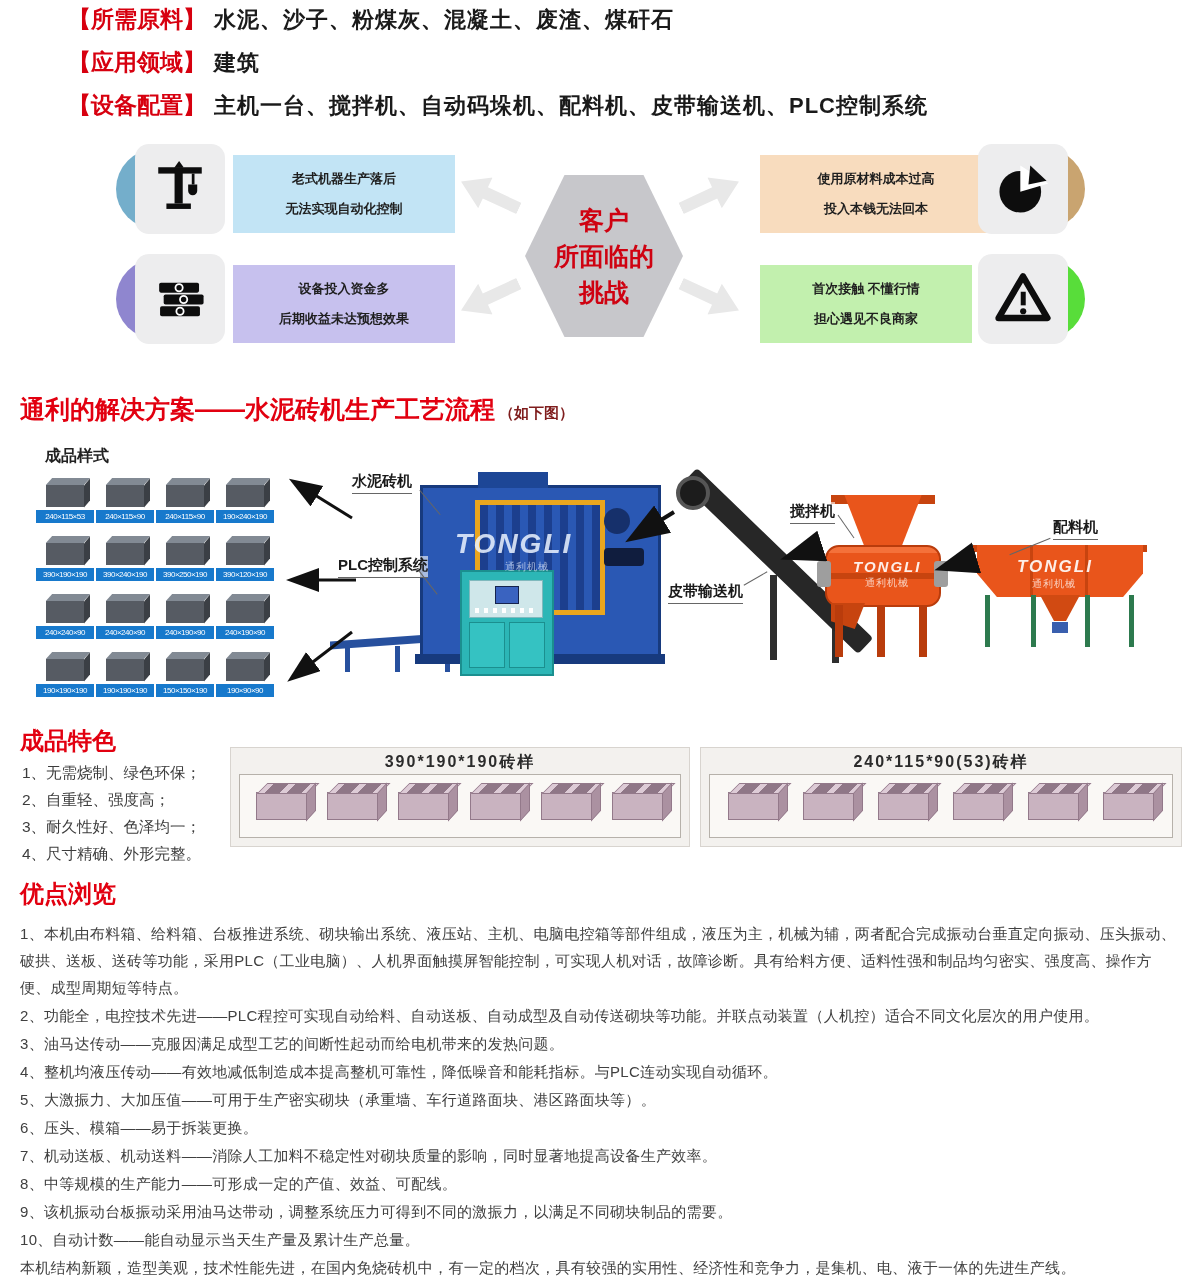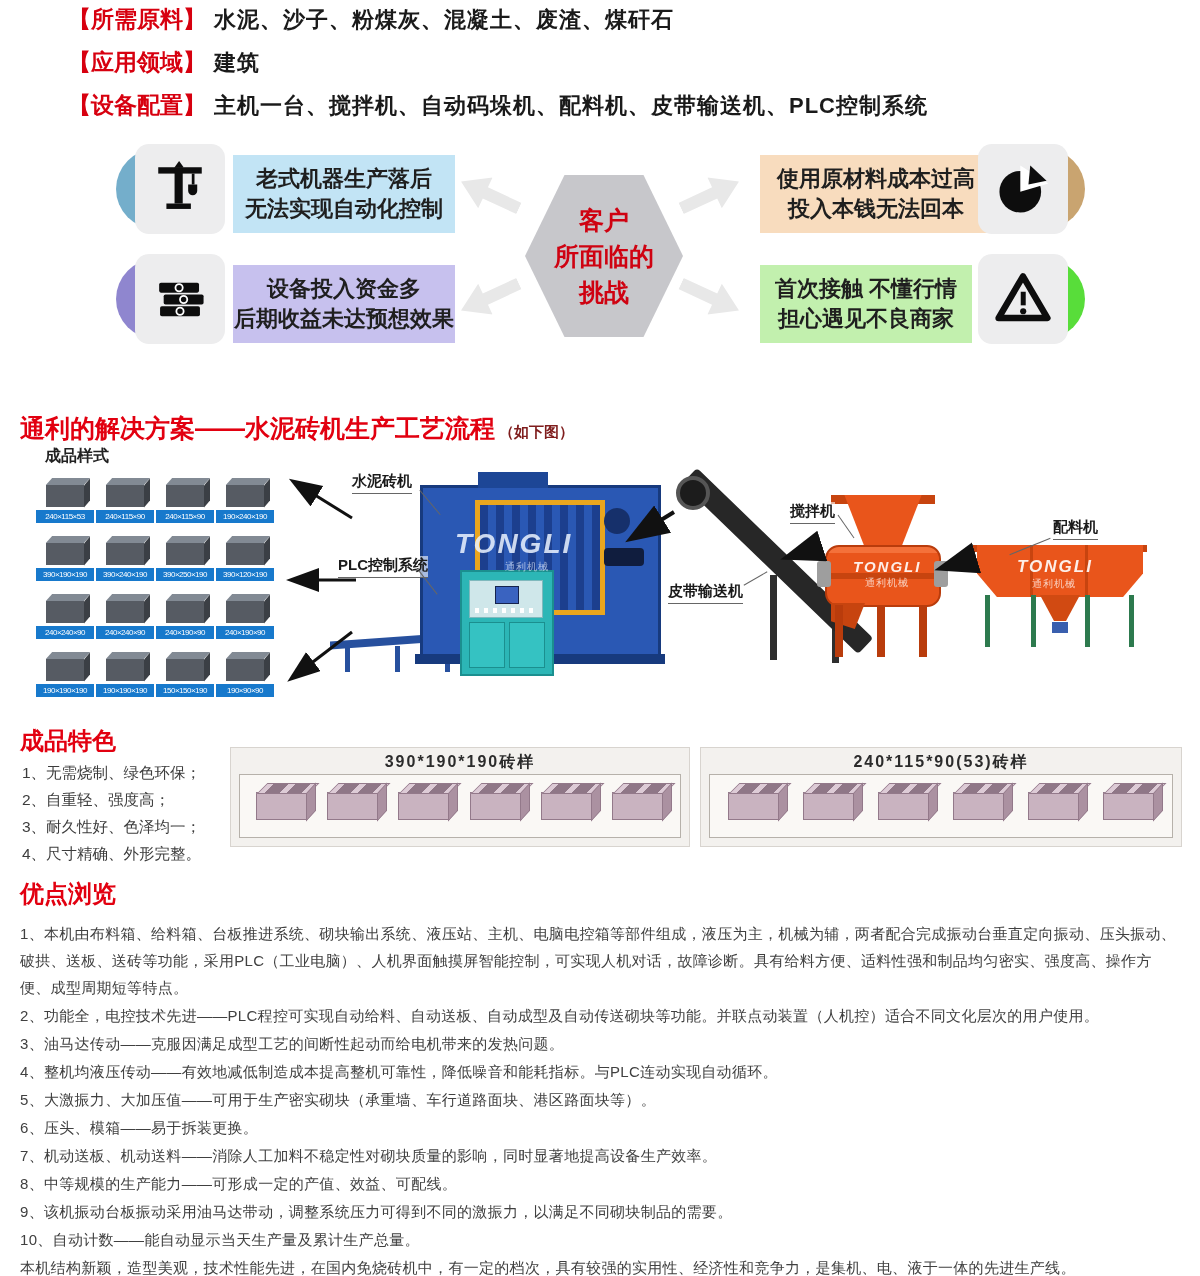--- a/index.html
+++ b/index.html
@@ -13,31 +13,31 @@
   .spec-value{color:#1a1a1a;font-weight:bold;font-size:22px;margin-left:8px;letter-spacing:1px;}
 
   
   #challenges{position:absolute;left:0;top:130px;width:1200px;height:230px;}
   .circle{position:absolute;width:80px;height:80px;border-radius:50%;z-index:0;}
   .iconbox{position:absolute;width:90px;height:90px;background:#ededee;border-radius:14px;z-index:1;
            display:flex;align-items:center;justify-content:center;}
   .iconbox svg{width:58px;height:58px;}
   .cbox{position:absolute;width:222px;height:78px;display:flex;flex-direction:column;
         justify-content:center;align-items:center;z-index:1;}
-  .cbox .l{font-size:22px;font-weight:bold;color:#1f1f1f;line-height:30px;white-space:nowrap;}
+  .cbox .l{font-size:13px;font-weight:bold;color:#1f1f1f;line-height:30px;white-space:nowrap;}
   .hex{position:absolute;left:525px;top:45px;width:158px;height:162px;background:#c7c7cb;
        clip-path:polygon(25% 0%,75% 0%,100% 50%,75% 100%,25% 100%,0% 50%);
        display:flex;flex-direction:column;align-items:center;justify-content:center;}
   .hex div{color:#cf0211;font-weight:bold;font-size:25px;line-height:36px;white-space:nowrap;}
   .larrow,.rarrow{position:absolute;width:64px;height:34px;background:#e8e8e8;z-index:0;}
   .larrow{clip-path:polygon(0 50%,42% 0,42% 32%,100% 32%,100% 68%,42% 68%,42% 100%);}
   .rarrow{clip-path:polygon(100% 50%,58% 0,58% 32%,0 32%,0 68%,58% 68%,58% 100%);}
 
   
-  #solution-title{position:absolute;left:20px;top:412px;display:flex;align-items:baseline;}
+  #solution-title{position:absolute;left:20px;top:393px;display:flex;align-items:baseline;}
   .sol-main{color:#e20010;font-weight:bold;font-size:25px;}
   .sol-note{color:#7f1d1d;font-weight:bold;font-size:15px;margin-left:4px;}
 
   
   #flow{position:absolute;left:0;top:440px;width:1200px;height:280px;}
   .flow-arrows{position:absolute;left:0;top:0;z-index:3;pointer-events:none;}
   #samples{position:absolute;left:35px;top:6px;width:245px;}
   .samples-title{font-size:16px;font-weight:bold;color:#222;margin:0 0 6px 10px;}
   .sgrid{display:grid;grid-template-columns:repeat(4,60px);grid-auto-rows:58px;}
   .cell{text-align:center;}

